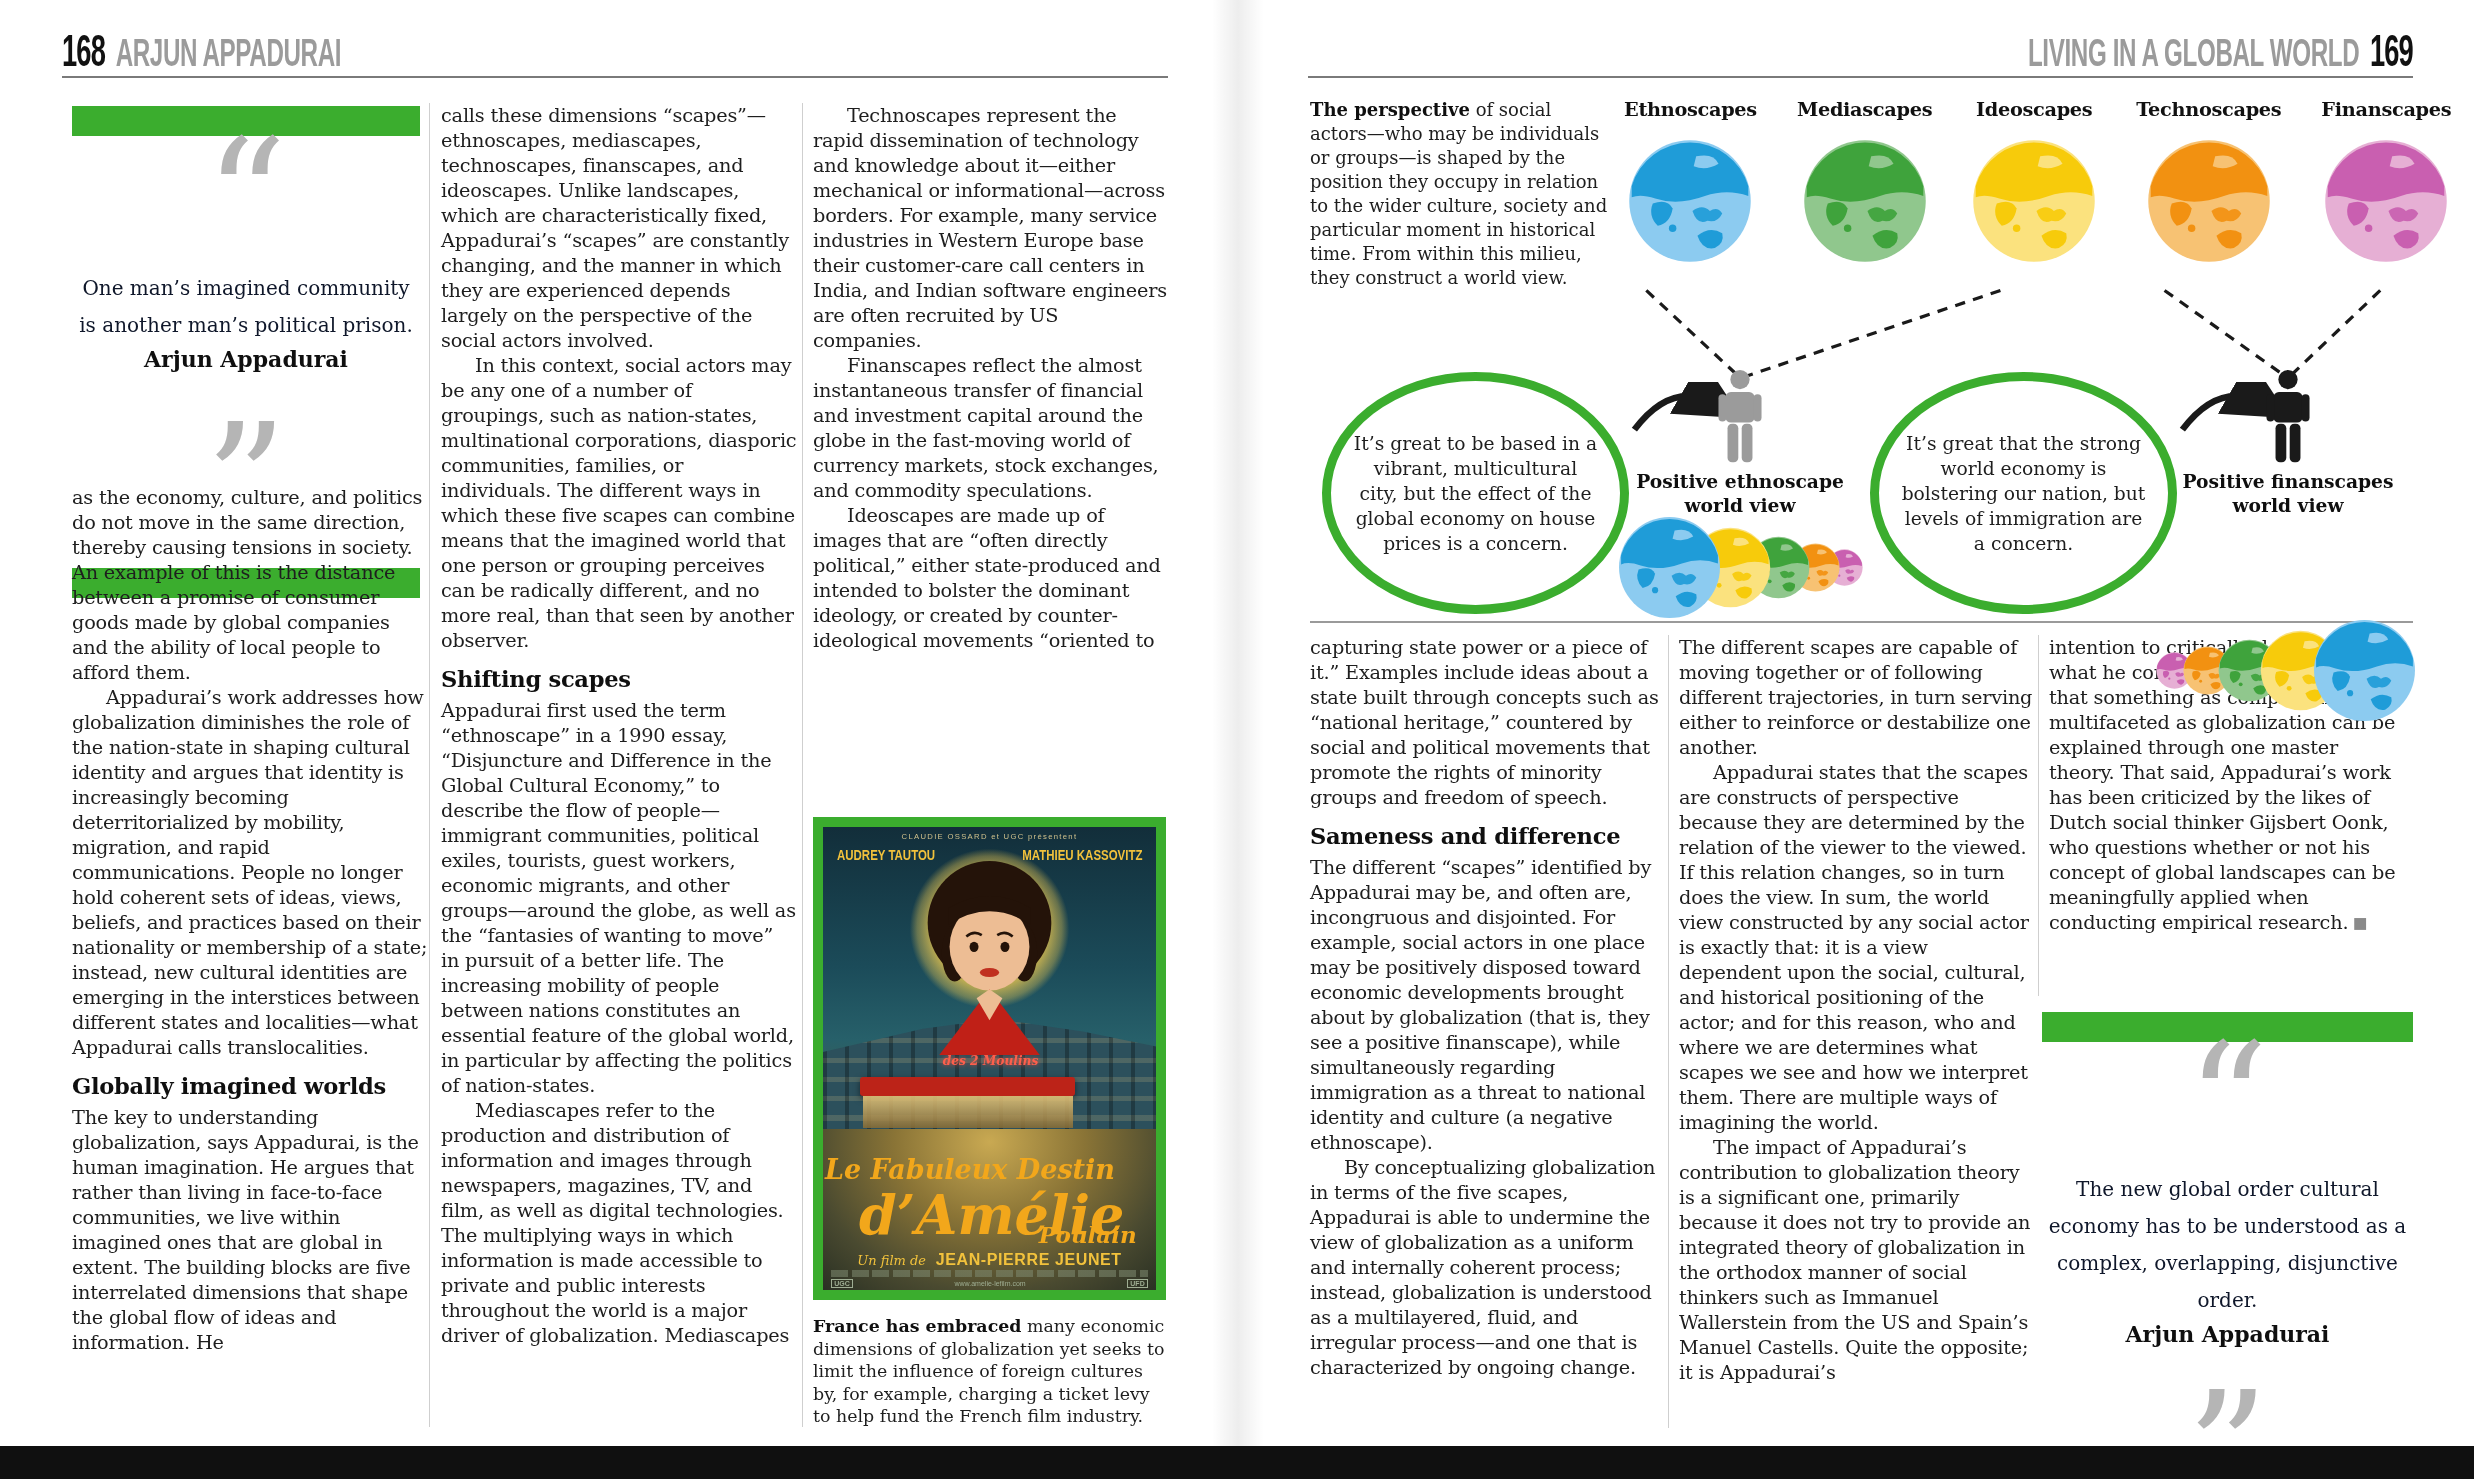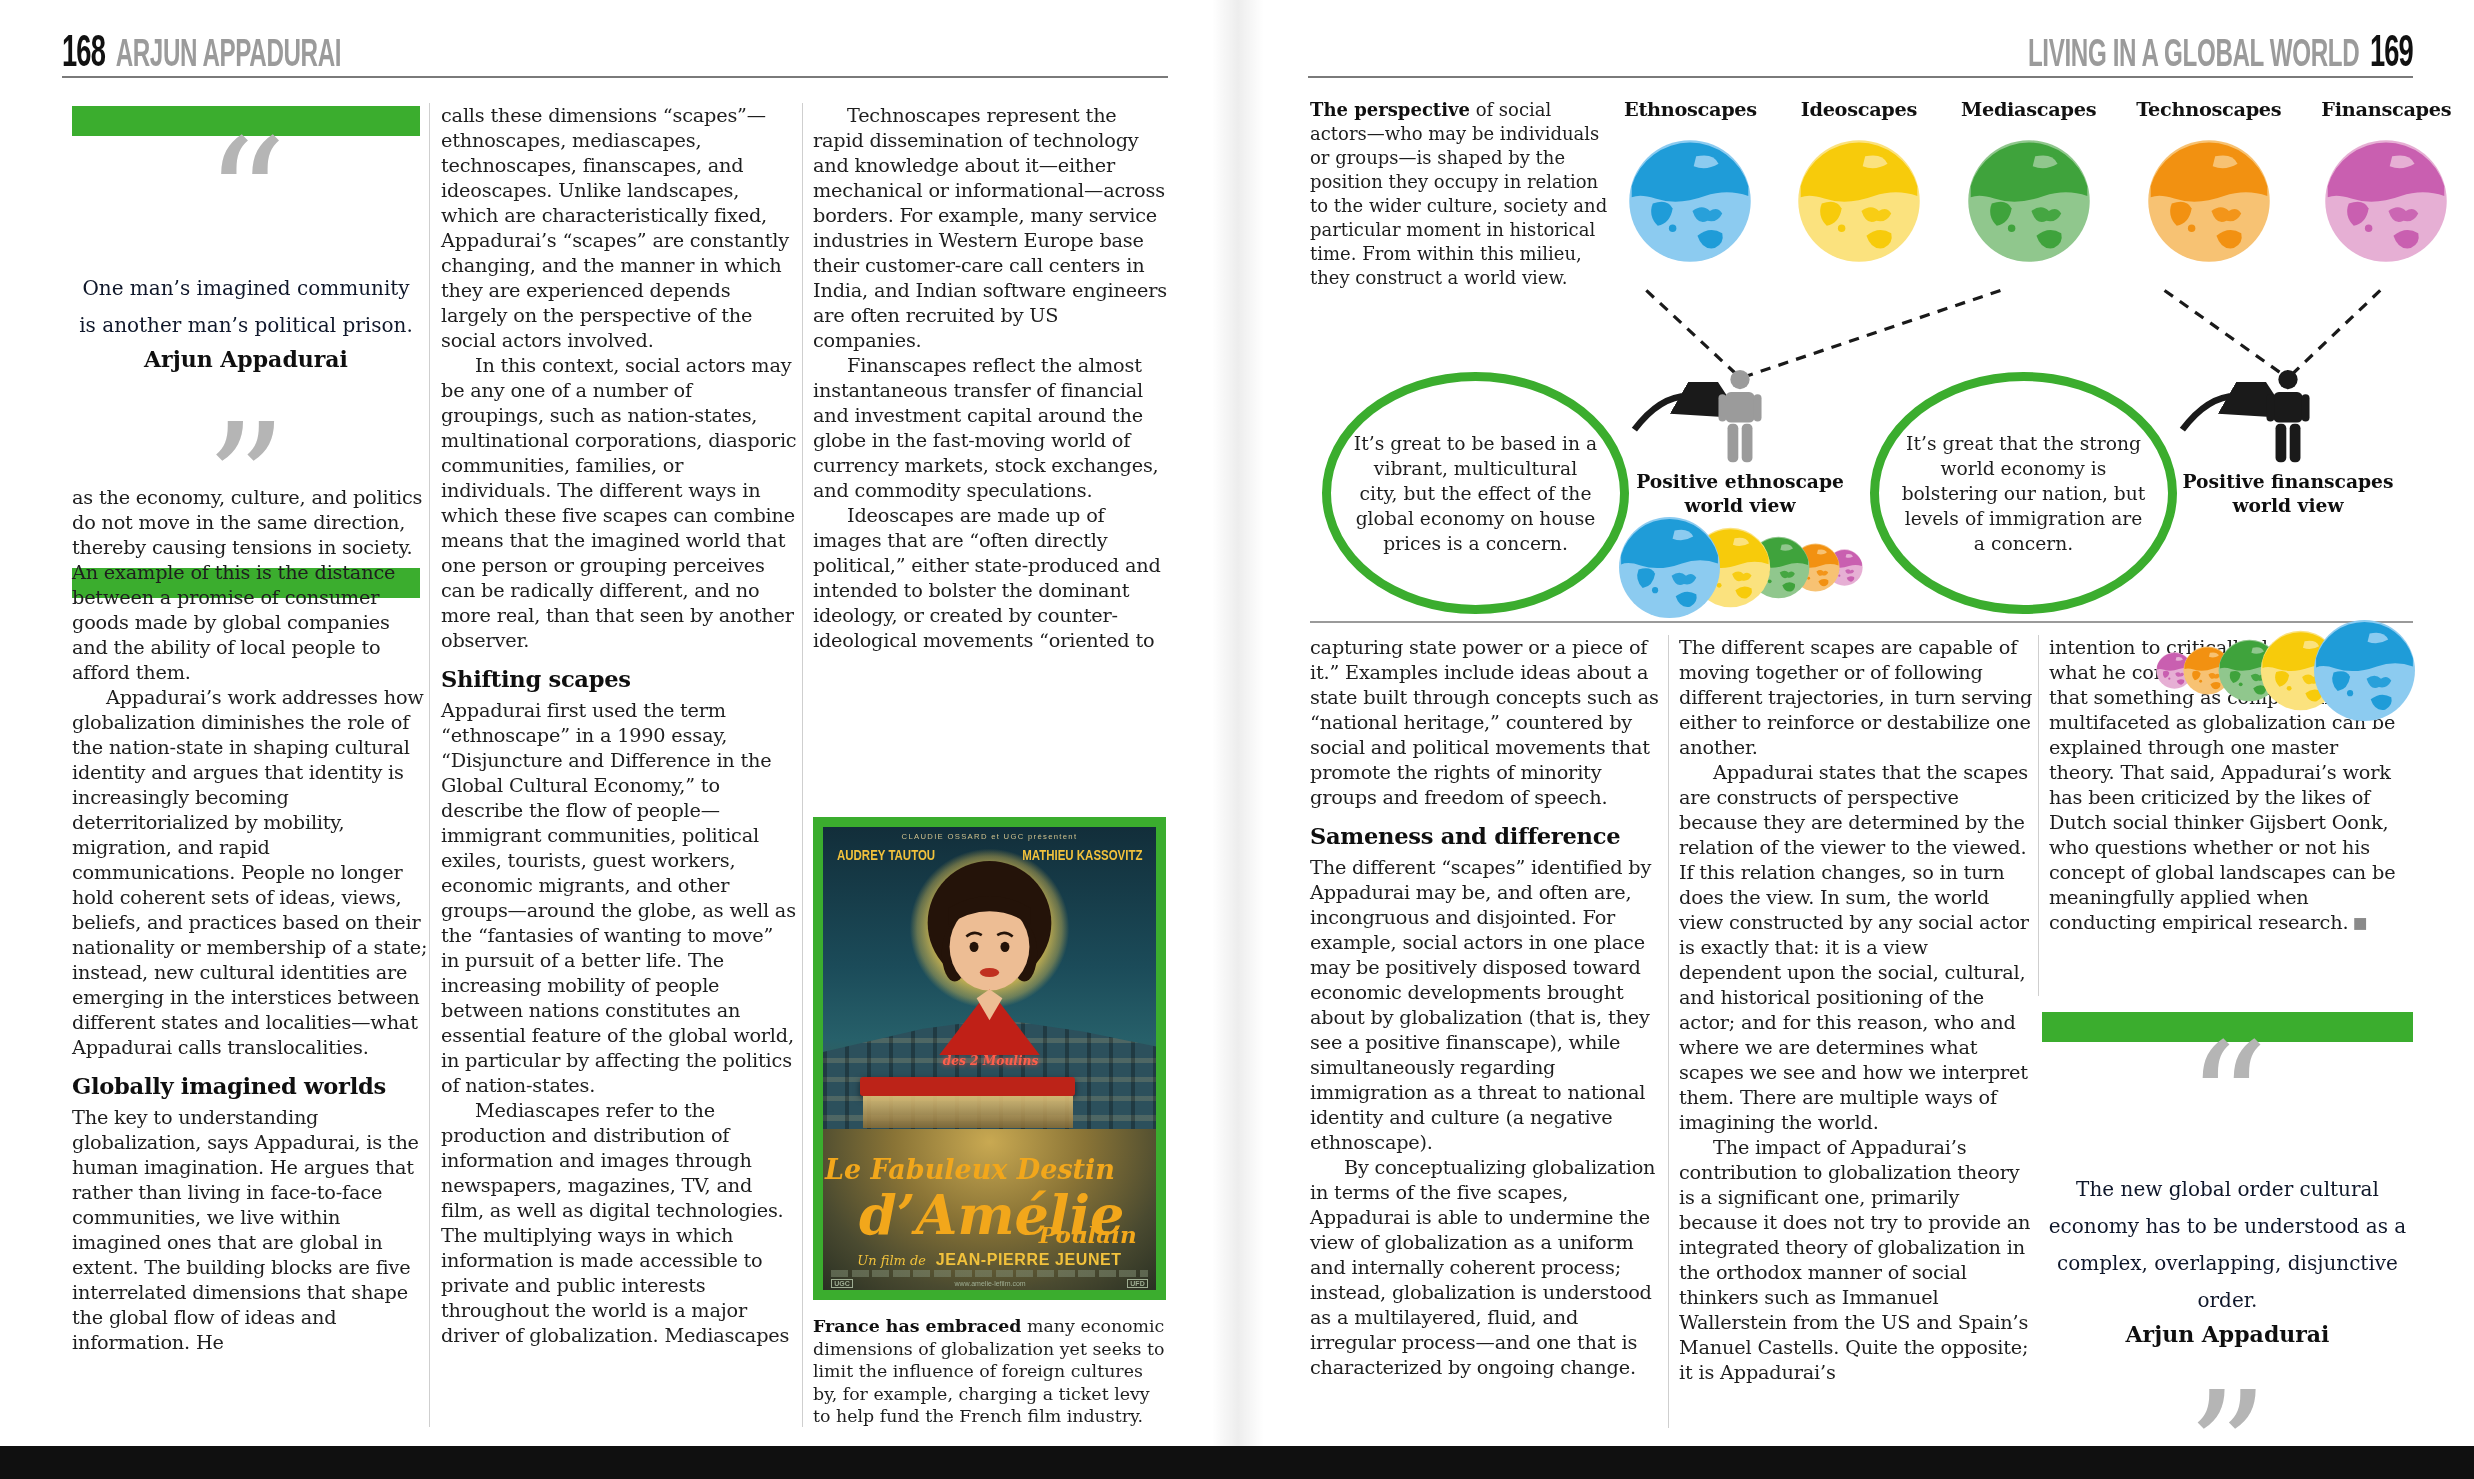--- a/index.html
+++ b/index.html
@@ -207,37 +207,37 @@
 <div class="abs globes-row" id="globes-row" style="left:1624px;top:98px;width:790px;">
     <div class="globe-cell"><div class="globe-label">Ethnoscapes</div><svg width="124" height="124" viewBox="0 0 100 100">
     <circle cx="50" cy="50" r="49" fill="#8CCBF0"></circle>
     <path d="M3,38 A49,49 0 0 1 97,38 L97,46 Q80,40 62,46 Q40,54 22,48 Q10,44 3,47 Z" fill="#1F9CD8"></path>
     <path d="M55,14 q14,-3 18,6 q-10,6 -20,2 Z" fill="#8CCBF0"></path>
     <path d="M20,52 q12,-4 16,4 q-2,12 -12,14 q-8,-8 -4,-18 Z" fill="#1F9CD8"></path>
     <path d="M52,58 q8,-6 14,0 q6,-4 10,2 q-4,8 -12,6 q-8,4 -12,-8 Z" fill="#1F9CD8" opacity=".92"></path>
     <path d="M56,78 q10,-8 20,-2 q2,8 -6,12 q-10,2 -14,-10 Z" fill="#1F9CD8"></path>
     <circle cx="36" cy="72" r="3" fill="#1F9CD8"></circle>
   </svg></div>
+    <div class="globe-cell"><div class="globe-label">Mediascapes</div><svg width="124" height="124" viewBox="0 0 100 100">
+    <circle cx="50" cy="50" r="49" fill="#90C78D"></circle>
+    <path d="M3,38 A49,49 0 0 1 97,38 L97,46 Q80,40 62,46 Q40,54 22,48 Q10,44 3,47 Z" fill="#3FA33C"></path>
+    <path d="M55,14 q14,-3 18,6 q-10,6 -20,2 Z" fill="#90C78D"></path>
+    <path d="M20,52 q12,-4 16,4 q-2,12 -12,14 q-8,-8 -4,-18 Z" fill="#3FA33C"></path>
+    <path d="M52,58 q8,-6 14,0 q6,-4 10,2 q-4,8 -12,6 q-8,4 -12,-8 Z" fill="#3FA33C" opacity=".92"></path>
+    <path d="M56,78 q10,-8 20,-2 q2,8 -6,12 q-10,2 -14,-10 Z" fill="#3FA33C"></path>
+    <circle cx="36" cy="72" r="3" fill="#3FA33C"></circle>
+  </svg></div>
     <div class="globe-cell"><div class="globe-label">Ideoscapes</div><svg width="124" height="124" viewBox="0 0 100 100">
     <circle cx="50" cy="50" r="49" fill="#FBE27E"></circle>
     <path d="M3,38 A49,49 0 0 1 97,38 L97,46 Q80,40 62,46 Q40,54 22,48 Q10,44 3,47 Z" fill="#F7CB0B"></path>
     <path d="M55,14 q14,-3 18,6 q-10,6 -20,2 Z" fill="#FBE27E"></path>
     <path d="M20,52 q12,-4 16,4 q-2,12 -12,14 q-8,-8 -4,-18 Z" fill="#F7CB0B"></path>
     <path d="M52,58 q8,-6 14,0 q6,-4 10,2 q-4,8 -12,6 q-8,4 -12,-8 Z" fill="#F7CB0B" opacity=".92"></path>
     <path d="M56,78 q10,-8 20,-2 q2,8 -6,12 q-10,2 -14,-10 Z" fill="#F7CB0B"></path>
     <circle cx="36" cy="72" r="3" fill="#F7CB0B"></circle>
-  </svg></div>
-    <div class="globe-cell"><div class="globe-label">Mediascapes</div><svg width="124" height="124" viewBox="0 0 100 100">
-    <circle cx="50" cy="50" r="49" fill="#90C78D"></circle>
-    <path d="M3,38 A49,49 0 0 1 97,38 L97,46 Q80,40 62,46 Q40,54 22,48 Q10,44 3,47 Z" fill="#3FA33C"></path>
-    <path d="M55,14 q14,-3 18,6 q-10,6 -20,2 Z" fill="#90C78D"></path>
-    <path d="M20,52 q12,-4 16,4 q-2,12 -12,14 q-8,-8 -4,-18 Z" fill="#3FA33C"></path>
-    <path d="M52,58 q8,-6 14,0 q6,-4 10,2 q-4,8 -12,6 q-8,4 -12,-8 Z" fill="#3FA33C" opacity=".92"></path>
-    <path d="M56,78 q10,-8 20,-2 q2,8 -6,12 q-10,2 -14,-10 Z" fill="#3FA33C"></path>
-    <circle cx="36" cy="72" r="3" fill="#3FA33C"></circle>
   </svg></div>
     <div class="globe-cell"><div class="globe-label">Technoscapes</div><svg width="124" height="124" viewBox="0 0 100 100">
     <circle cx="50" cy="50" r="49" fill="#F7C273"></circle>
     <path d="M3,38 A49,49 0 0 1 97,38 L97,46 Q80,40 62,46 Q40,54 22,48 Q10,44 3,47 Z" fill="#F29111"></path>
     <path d="M55,14 q14,-3 18,6 q-10,6 -20,2 Z" fill="#F7C273"></path>
     <path d="M20,52 q12,-4 16,4 q-2,12 -12,14 q-8,-8 -4,-18 Z" fill="#F29111"></path>
     <path d="M52,58 q8,-6 14,0 q6,-4 10,2 q-4,8 -12,6 q-8,4 -12,-8 Z" fill="#F29111" opacity=".92"></path>
     <path d="M56,78 q10,-8 20,-2 q2,8 -6,12 q-10,2 -14,-10 Z" fill="#F29111"></path>
     <circle cx="36" cy="72" r="3" fill="#F29111"></circle>
   </svg></div>

